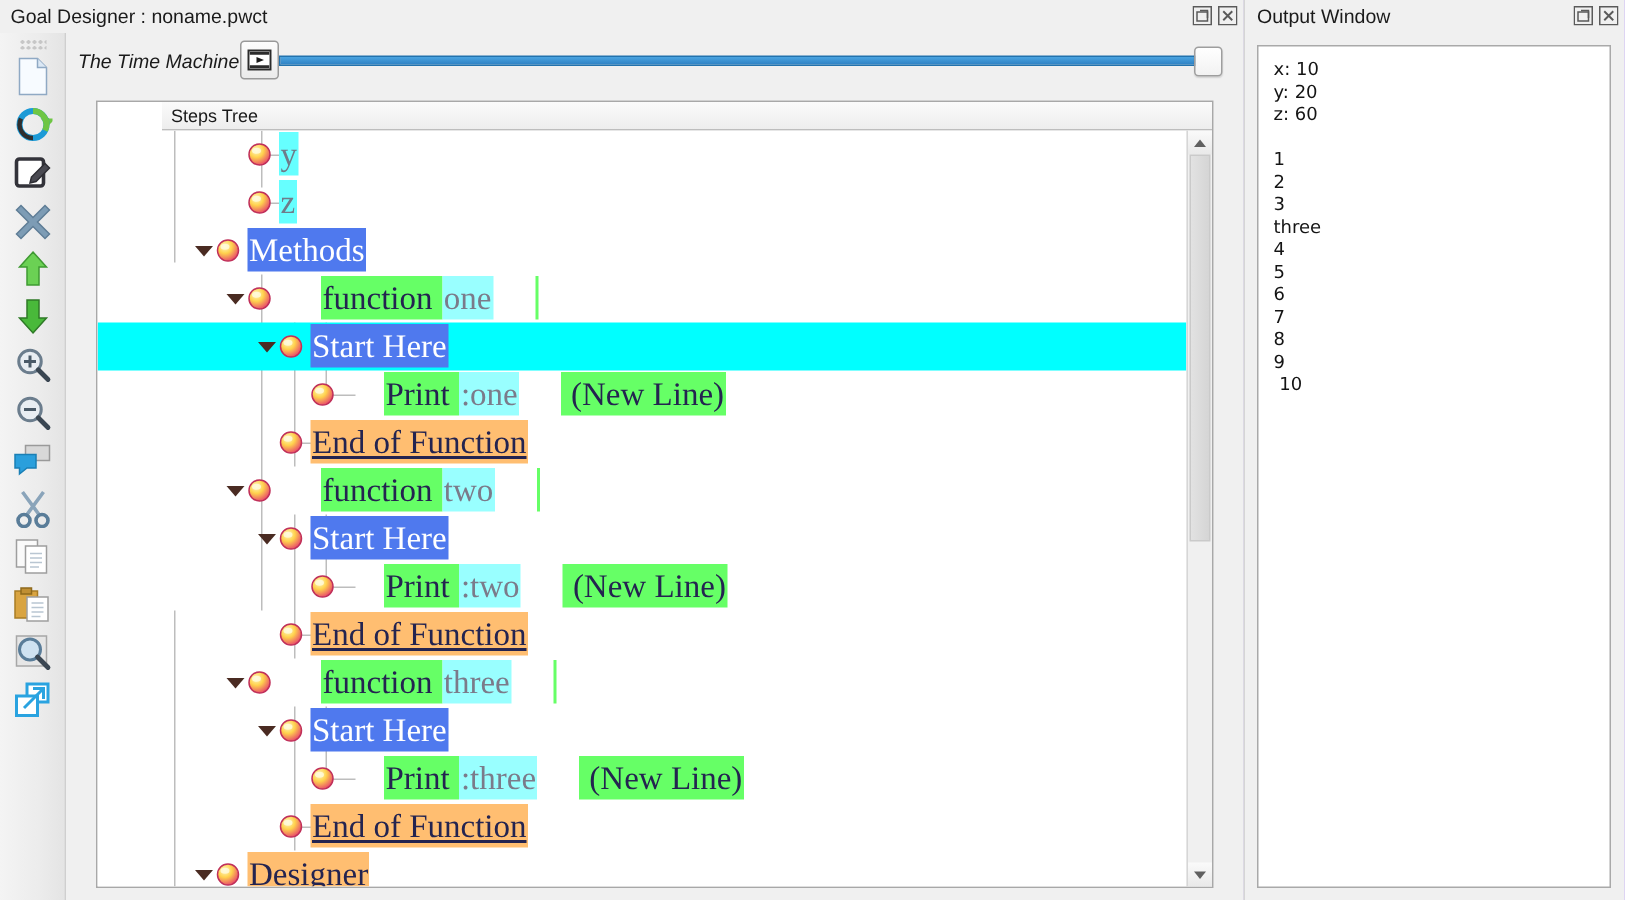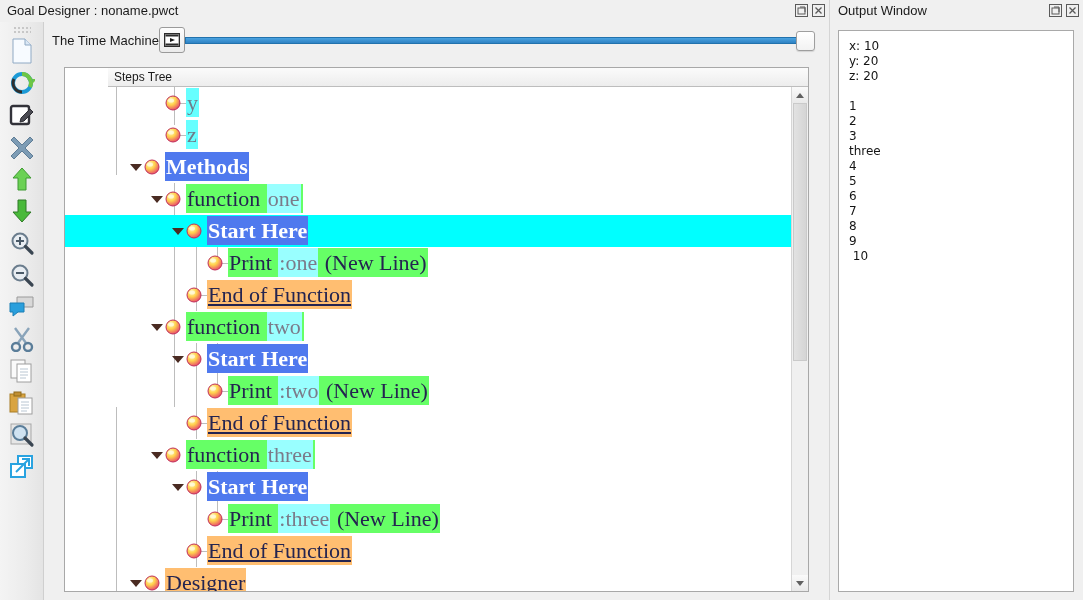--- a/index.html
+++ b/index.html
@@ -87,20 +87,21 @@
     width: 785px;
     height: 578px;
     background: #f0f0f0;
     box-sizing: border-box;
   }
   .tm-bar {
     display: flex;
     align-items: center;
     height: 36px;
     padding-left: 8px;
+    font-style: italic;
   }
   .tm-label {
     font-size: 13px;
     color: #1a1a1a;
     white-space: nowrap;
   }
   .tm-btn {
     width: 24px; height: 24px;
     border: 1px solid #9a9a9a;
     border-radius: 3px;
@@ -240,24 +241,24 @@
   .bullet svg { display: block; }
   .label {
     font-family: "Liberation Serif", serif;
     font-size: 22px;
     line-height: 28px;
     color: #242450;
     display: inline-block;
     padding: 0 2px;
   }
   .seg { display: inline; padding: 2px 1px; }
-  .seg.green { background: #66ff66; }
+  .seg.green { background: #66ff66; margin-left: 28px; }
   .seg.cyanlt { background: #99ffff; color: #7b7b8a; }
   .seg.orange { background: #ffbe71; text-decoration: underline; }
-  .seg.blue   { background: #4f79ee; color: #ffffff; font-weight: bold; }
+  .seg.blue   { background: #4f79ee; color: #ffffff; }
   .seg.cyan   { background: #66ffff; color: #6f7c8a; }
 
   
   .guides {
     position: absolute;
     left: 0; top: 0; right: 0; bottom: 0;
     pointer-events: none;
   }
   .vline {
     position: absolute;
@@ -817,21 +818,21 @@
           <svg width="13" height="13" viewBox="0 0 13 13">
             <rect x="0.5" y="0.5" width="12" height="12" fill="none" stroke="#5a5a5a"></rect>
             <path d="M3.5 3.5 L9.5 9.5 M9.5 3.5 L3.5 9.5" stroke="#5a5a5a" stroke-width="1.3" fill="none"></path>
           </svg>
         </div>
       </div>
     </div>
     <div class="output-box" id="output-box">
         <div class="out-line">x: 10</div>
         <div class="out-line">y: 20</div>
-        <div class="out-line">z: 20</div>
+        <div class="out-line">z: 60</div>
         <div class="out-line"> </div>
         <div class="out-line">1</div>
         <div class="out-line">2</div>
         <div class="out-line">3</div>
         <div class="out-line">three</div>
         <div class="out-line">4</div>
         <div class="out-line">5</div>
         <div class="out-line">6</div>
         <div class="out-line">7</div>
         <div class="out-line">8</div>

